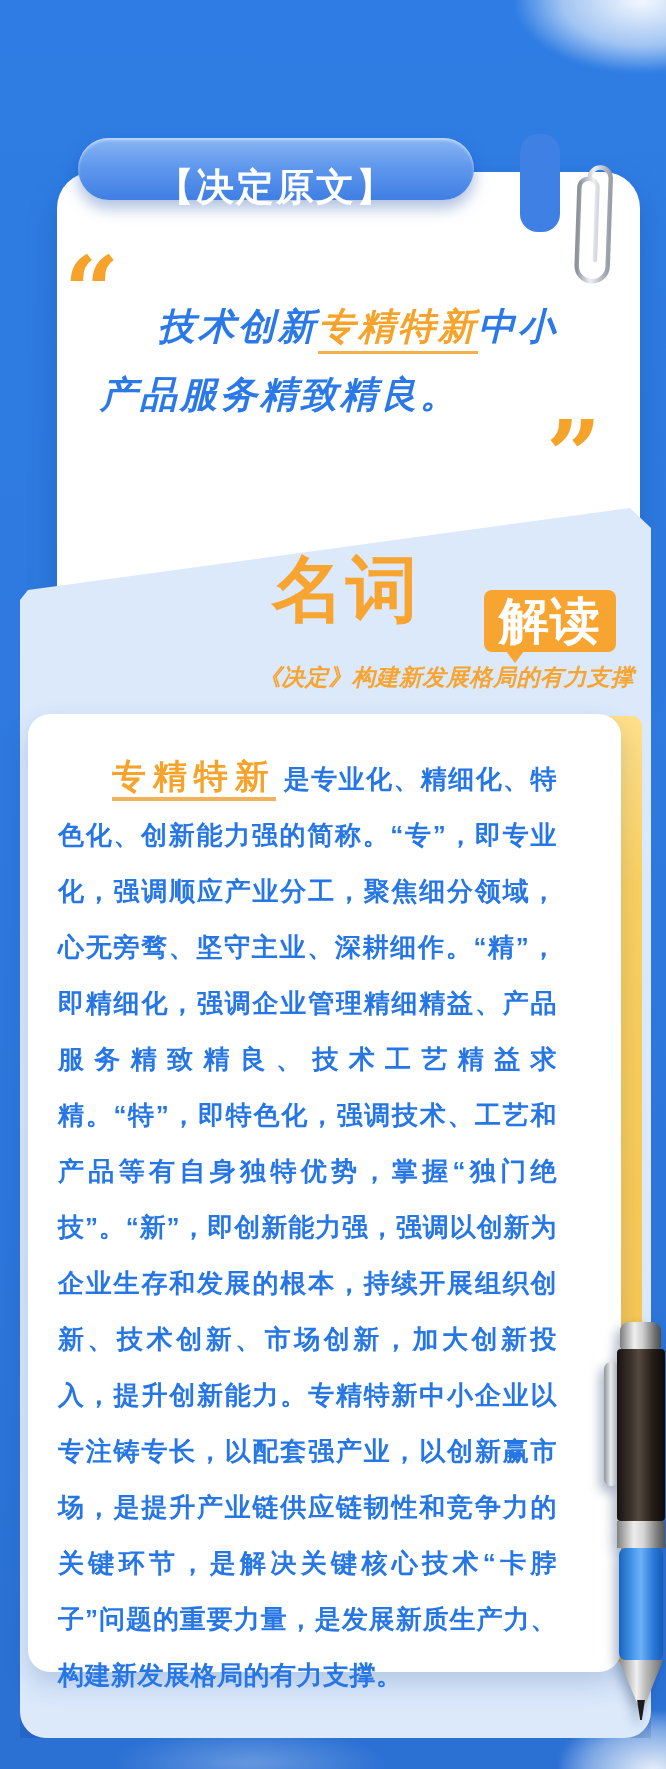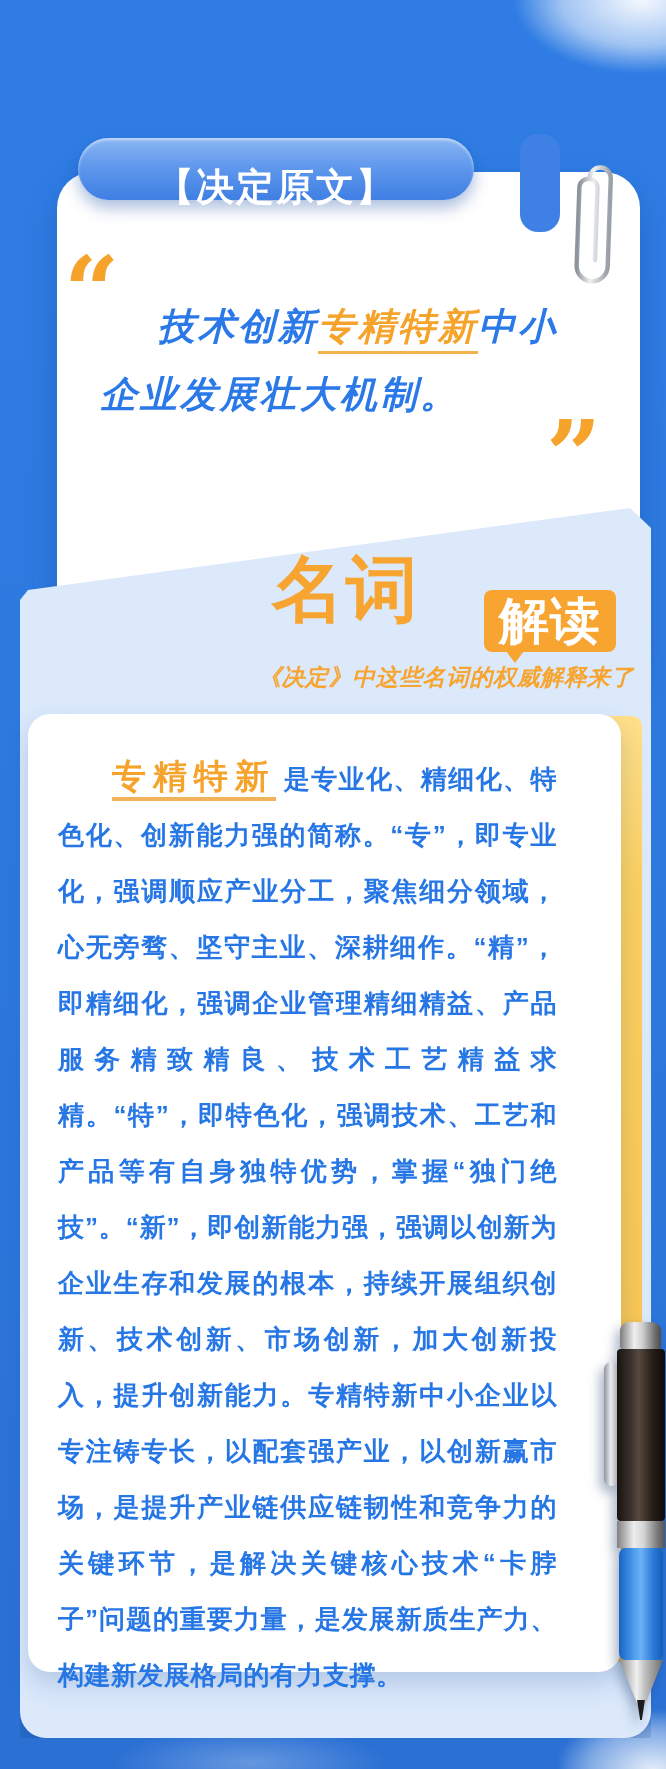--- a/index.html
+++ b/index.html
@@ -89,41 +89,41 @@
 
   <div class="quote-card"></div>
   <div class="accent-tab"></div>
 
   <div class="pill">
     <span>【决定原文】</span>
   </div>
 
   <div class="qmark open">“</div>
   <div class="q-line q-line1"><span>技术创新</span><span class="q-hl">专精特新</span><span>中小</span></div>
-  <div class="q-line q-line2">企业发展壮大机制。</div>
+  <div class="q-line q-line2">产品服务精致精良。</div>
   <div class="qmark close">”</div>
 
   <svg class="paperclip" width="50" height="160" viewBox="0 0 50 160">
     <defs>
       <linearGradient id="clipgrad" x1="0" y1="0" x2="1" y2="0">
         <stop offset="0" stop-color="#8e949c"></stop>
         <stop offset="0.45" stop-color="#eef0f3"></stop>
         <stop offset="1" stop-color="#9aa0a8"></stop>
       </linearGradient>
     </defs>
     <path d="M15 30 a10.5 10.5 0 0 1 21 0 v88 a15.5 15.5 0 0 1 -31 0 v-78 a9 9 0 0 1 18 0 v72" fill="none" stroke="url(#clipgrad)" stroke-width="4.5" stroke-linecap="round"></path>
   </svg>
 
   <div class="interpret-card"></div>
 
   <div class="title-main">名词</div>
   <div class="title-badge">
     <span>解读</span>
   </div>
-  <div class="subtitle">《决定》中这些名词的权威解释来了</div>
+  <div class="subtitle">《决定》构建新发展格局的有力支撑</div>
 
   <div class="yellow-strip"></div>
 
   <div class="content-card">
     <p class="body-text"><span class="body-term">专精特新</span><span>是专业化、精细化、特色化、创新能力强的简称。“专”，即专业化，强调顺应产业分工，聚焦细分领域，心无旁骛、坚守主业、深耕细作。“精”，即精细化，强调企业管理精细精益、产品服务精致精良、技术工艺精益求精。“特”，即特色化，强调技术、工艺和产品等有自身独特优势，掌握“独门绝技”。“新”，即创新能力强，强调以创新为企业生存和发展的根本，持续开展组织创新、技术创新、市场创新，加大创新投入，提升创新能力。专精特新中小企业以专注铸专长，以配套强产业，以创新赢市场，是提升产业链供应链韧性和竞争力的关键环节，是解决关键核心技术“卡脖子”问题的重要力量，是发展新质生产力、构建新发展格局的有力支撑。</span></p>
   </div>
 
   <div class="pen">
     <div class="pen-clip"></div>
     <div class="pen-cap"></div>

